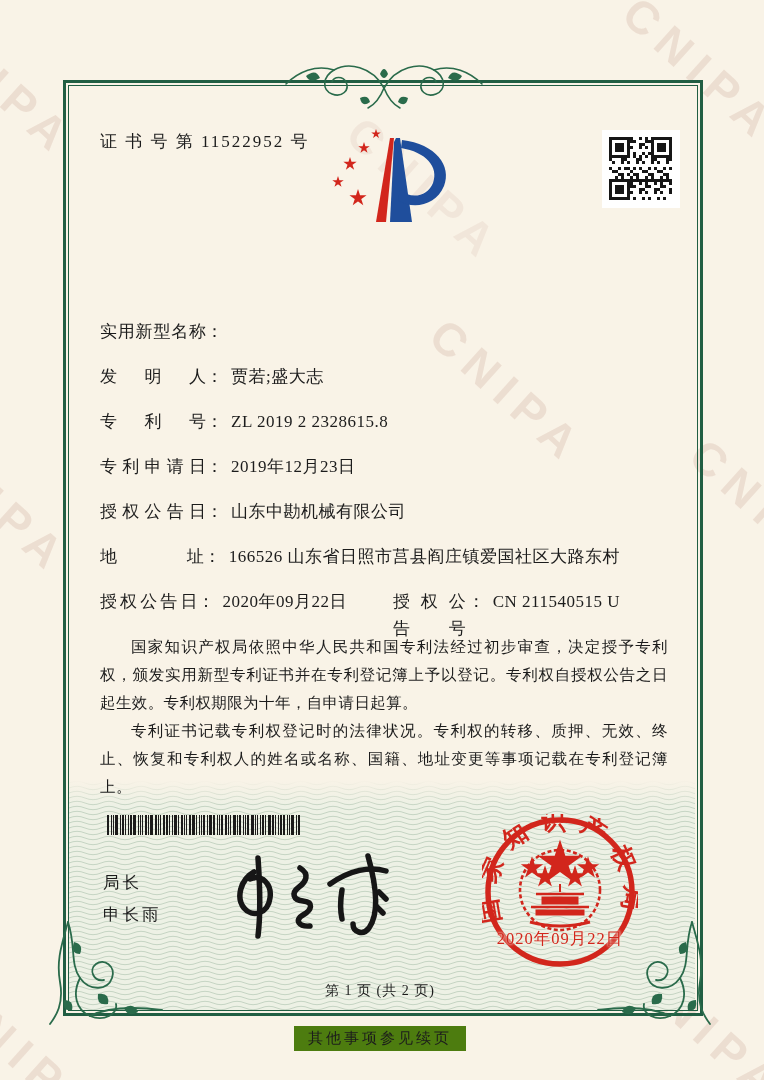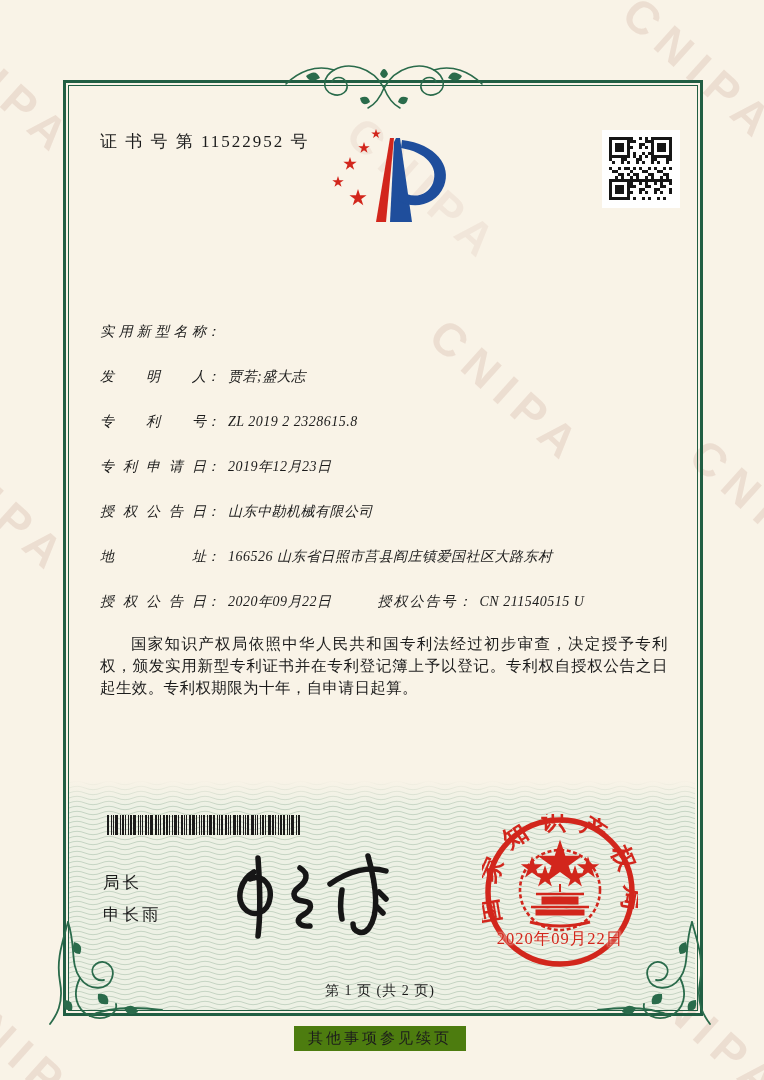--- a/index.html
+++ b/index.html
@@ -60,34 +60,34 @@
     background:#ffffff;z-index:3;
   }
   .qr svg{position:absolute;left:7px;top:7px;}
   .qr rect.d{fill:#161616;}
 
   .title{
     position:absolute;left:63px;top:228px;width:634px;text-align:center;
     font-size:41px;font-weight:bold;letter-spacing:7px;z-index:3;
   }
 
-  .fields{position:absolute;left:100px;top:318px;width:520px;z-index:3;font-size:14px;font-style:italic;}
+  .fields{position:absolute;left:100px;top:318px;width:520px;z-index:3;font-size:17px;}
   .frow{height:45px;display:flex;align-items:flex-start;line-height:27px;}
   .flabel{
     display:inline-block;width:106px;
     text-align:justify;text-align-last:justify;
   }
   .fcolon{margin-right:8px;}
   .fvalue{letter-spacing:.5px;white-space:nowrap;}
   .gpair2{margin-left:46px;display:flex;}
   .gpair2 .flabel{width:auto;letter-spacing:2px;}
 
   .paras{
     position:absolute;left:100px;top:633px;width:568px;z-index:3;
-    font-size:15.5px;line-height:22px;text-align:justify;letter-spacing:.4px;
+    font-size:15.5px;line-height:28px;text-align:justify;letter-spacing:.4px;
   }
   .paras p{margin:0;text-indent:2em;}
 
   .barcode{position:absolute;left:107px;top:815px;z-index:3;}
   .barcode rect{fill:#1b1b1b;}
 
   .signer{
     position:absolute;left:103px;z-index:3;
     font-family:"Liberation Sans","DejaVu Sans",sans-serif;
     font-size:16.5px;letter-spacing:3px;
@@ -409,20 +409,21 @@
       <span class="gpair2">
         <span class="flabel">授权公告号</span>
           <span class="fcolon">：</span>
           <span class="fvalue">CN 211540515 U</span>
       </span>
     </div>
   </div>
 
   <div class="paras">
     <p>国家知识产权局依照中华人民共和国专利法经过初步审查，决定授予专利权，颁发实用新型专利证书并在专利登记簿上予以登记。专利权自授权公告之日起生效。专利权期限为十年，自申请日起算。</p>
+    <p>专利证书记载专利权登记时的法律状况。专利权的转移、质押、无效、终止、恢复和专利权人的姓名或名称、国籍、地址变更等事项记载在专利登记簿上。</p>
   </div>
 
   <svg class="barcode" id="barcode" width="200" height="20">
       <rect x="0" y="0" width="2" height="20"></rect>
       <rect x="4" y="0" width="1" height="20"></rect>
       <rect x="6" y="0" width="1" height="20"></rect>
       <rect x="8" y="0" width="3" height="20"></rect>
       <rect x="13" y="0" width="1" height="20"></rect>
       <rect x="15" y="0" width="2" height="20"></rect>
       <rect x="18" y="0" width="1" height="20"></rect>

